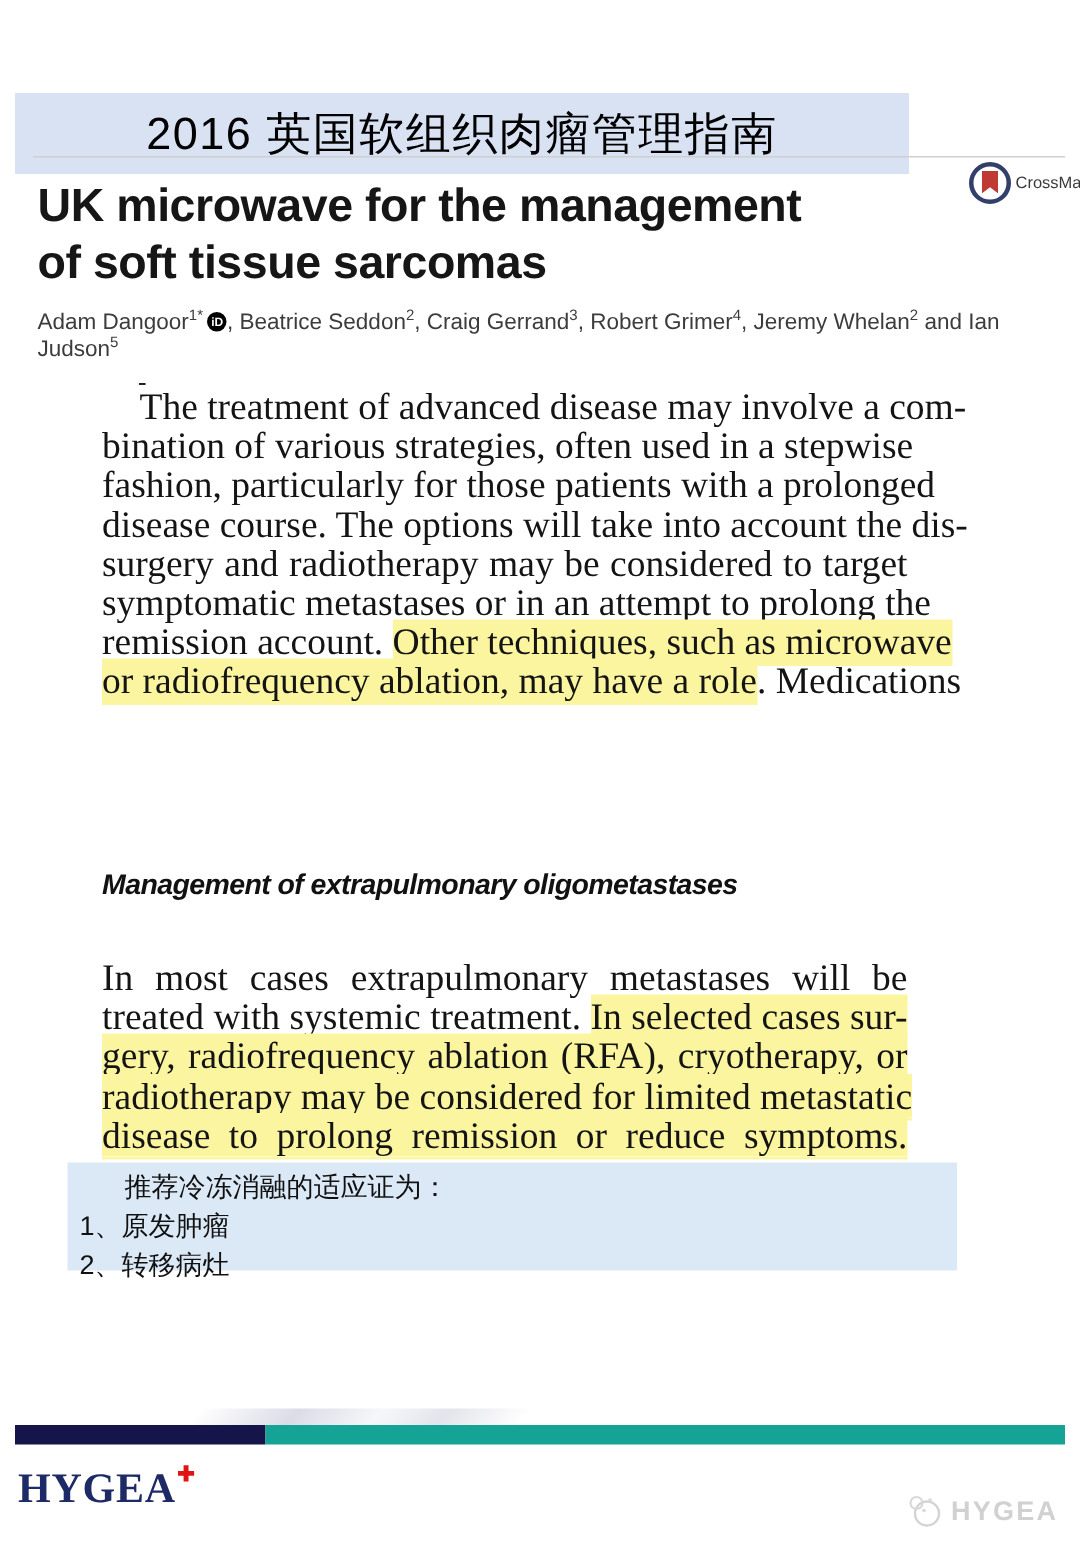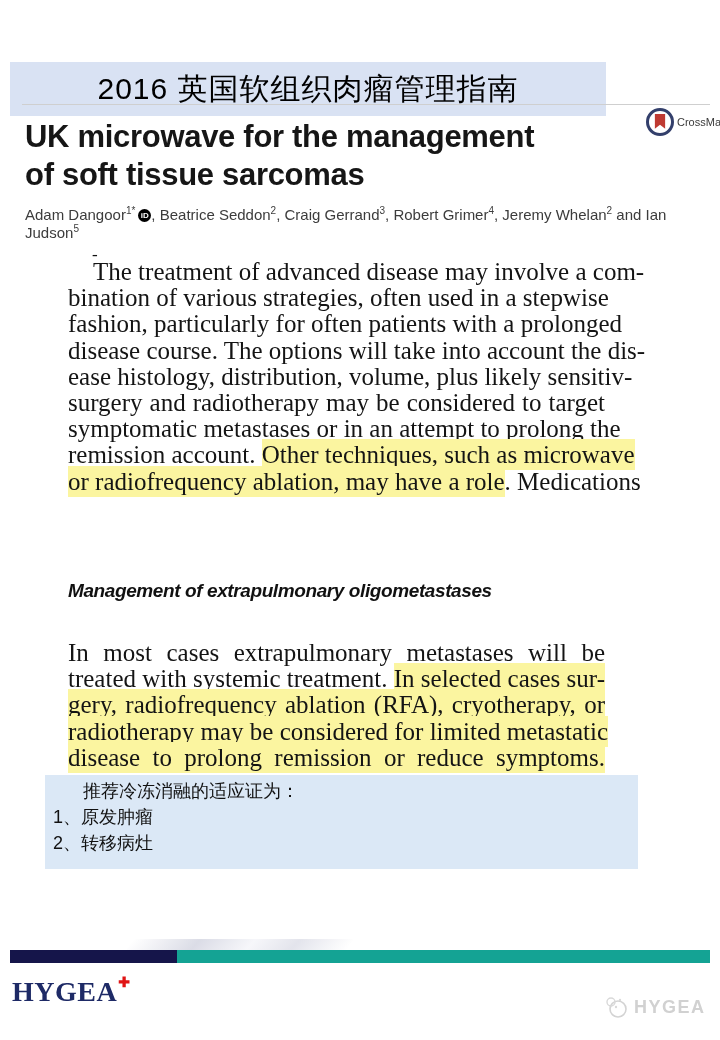--- a/index.html
+++ b/index.html
@@ -42,21 +42,21 @@
   .pline.indent{padding-left:25px;}
   .hl{background:var(--hl,#fbf5a0);box-shadow:0 -2px 0 var(--hl,#fbf5a0),0 2px 0 var(--hl,#fbf5a0);}
   #para1{top:259px;}
   #para2{top:640px;}
 
   .sheading{position:absolute;left:68px;top:580px;margin:0;font-size:19px;color:#111;
             font-style:italic;font-weight:bold;letter-spacing:-0.4px;
             font-family:"Liberation Sans",sans-serif;text-align:center;}
 
   
-  .note-box{position:absolute;left:45px;top:775px;width:593px;height:94px;background:#dbe8f6;
+  .note-box{position:absolute;left:45px;top:775px;width:593px;height:72px;background:#dbe8f6;
             padding:3px 0 0 8px;box-sizing:border-box;font-size:18px;color:#111;}
   .nline{line-height:26px;}
   .nline.indent{padding-left:30px;}
 
   
   .wisp{position:absolute;top:939px;left:130px;width:220px;height:11px;
         background:linear-gradient(100deg,rgba(180,180,195,0) 0%,rgba(175,178,200,.45) 30%,
                    rgba(220,222,235,.25) 55%,rgba(175,178,200,.35) 75%,rgba(200,200,215,0) 100%);
         transform:skewX(-35deg);}
   .bar-navy{position:absolute;left:10px;top:950px;width:167px;height:13px;background:#15154a;}
@@ -90,23 +90,22 @@
 
   <h1 class="ptitle"><span>UK microwave for the management</span><br><span>of soft tissue sarcomas</span></h1>
 
   <div class="authors" id="authors">Adam Dangoor<span class="sup">1*</span><span class="orcid">iD</span>, Beatrice Seddon<span class="sup">2</span>, Craig Gerrand<span class="sup">3</span>, Robert Grimer<span class="sup">4</span>, Jeremy Whelan<span class="sup">2</span> and Ian Judson<span class="sup">5</span></div>
 
   <span class="artifact">-</span>
 
   <div class="para" id="para1">
       <div class="pline indent"><span>The treatment of advanced disease may involve a com-</span></div>
       <div class="pline"><span>bination of various strategies, often used in a stepwise</span></div>
-      <div class="pline"><span>fashion, particularly for often patients with a prolonged</span></div>
+      <div class="pline"><span>fashion, particularly for those patients with a prolonged</span></div>
       <div class="pline"><span>disease course. The options will take into account the dis-</span></div>
-      <div class="pline"><span>ease histology, distribution, volume, plus likely sensitiv-</span></div>
       <div class="pline"><span>surgery and radiotherapy may be considered to target</span></div>
       <div class="pline"><span>symptomatic metastases or in an attempt to prolong the</span></div>
       <div class="pline"><span>remission account. </span><span class="hl">Other techniques, such as microwave</span></div>
       <div class="pline"><span class="hl">or radiofrequency ablation, may have a role</span><span>. Medications</span></div>
     </div>
 
   <h2 class="sheading">Management of extrapulmonary oligometastases</h2>
 
   <div class="para" id="para2">
       <div class="pline"><span>In most cases extrapulmonary metastases will be</span></div>

